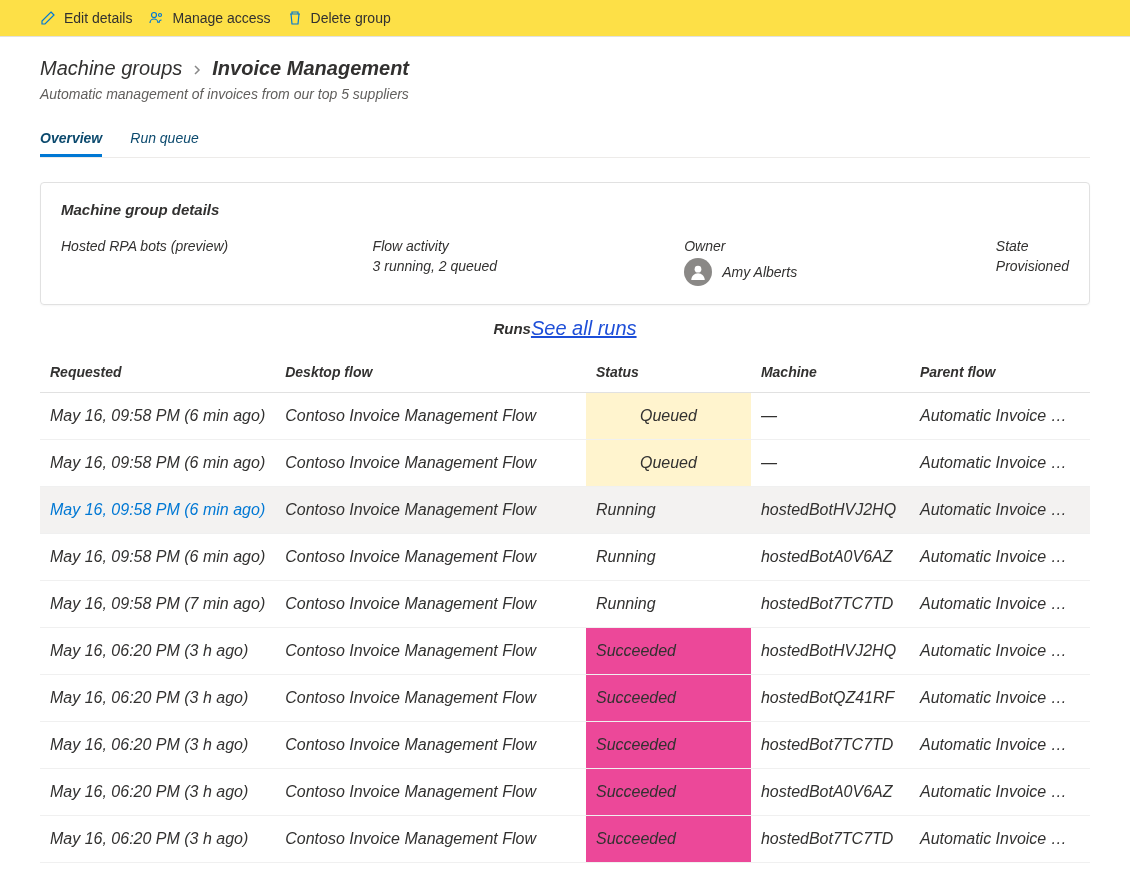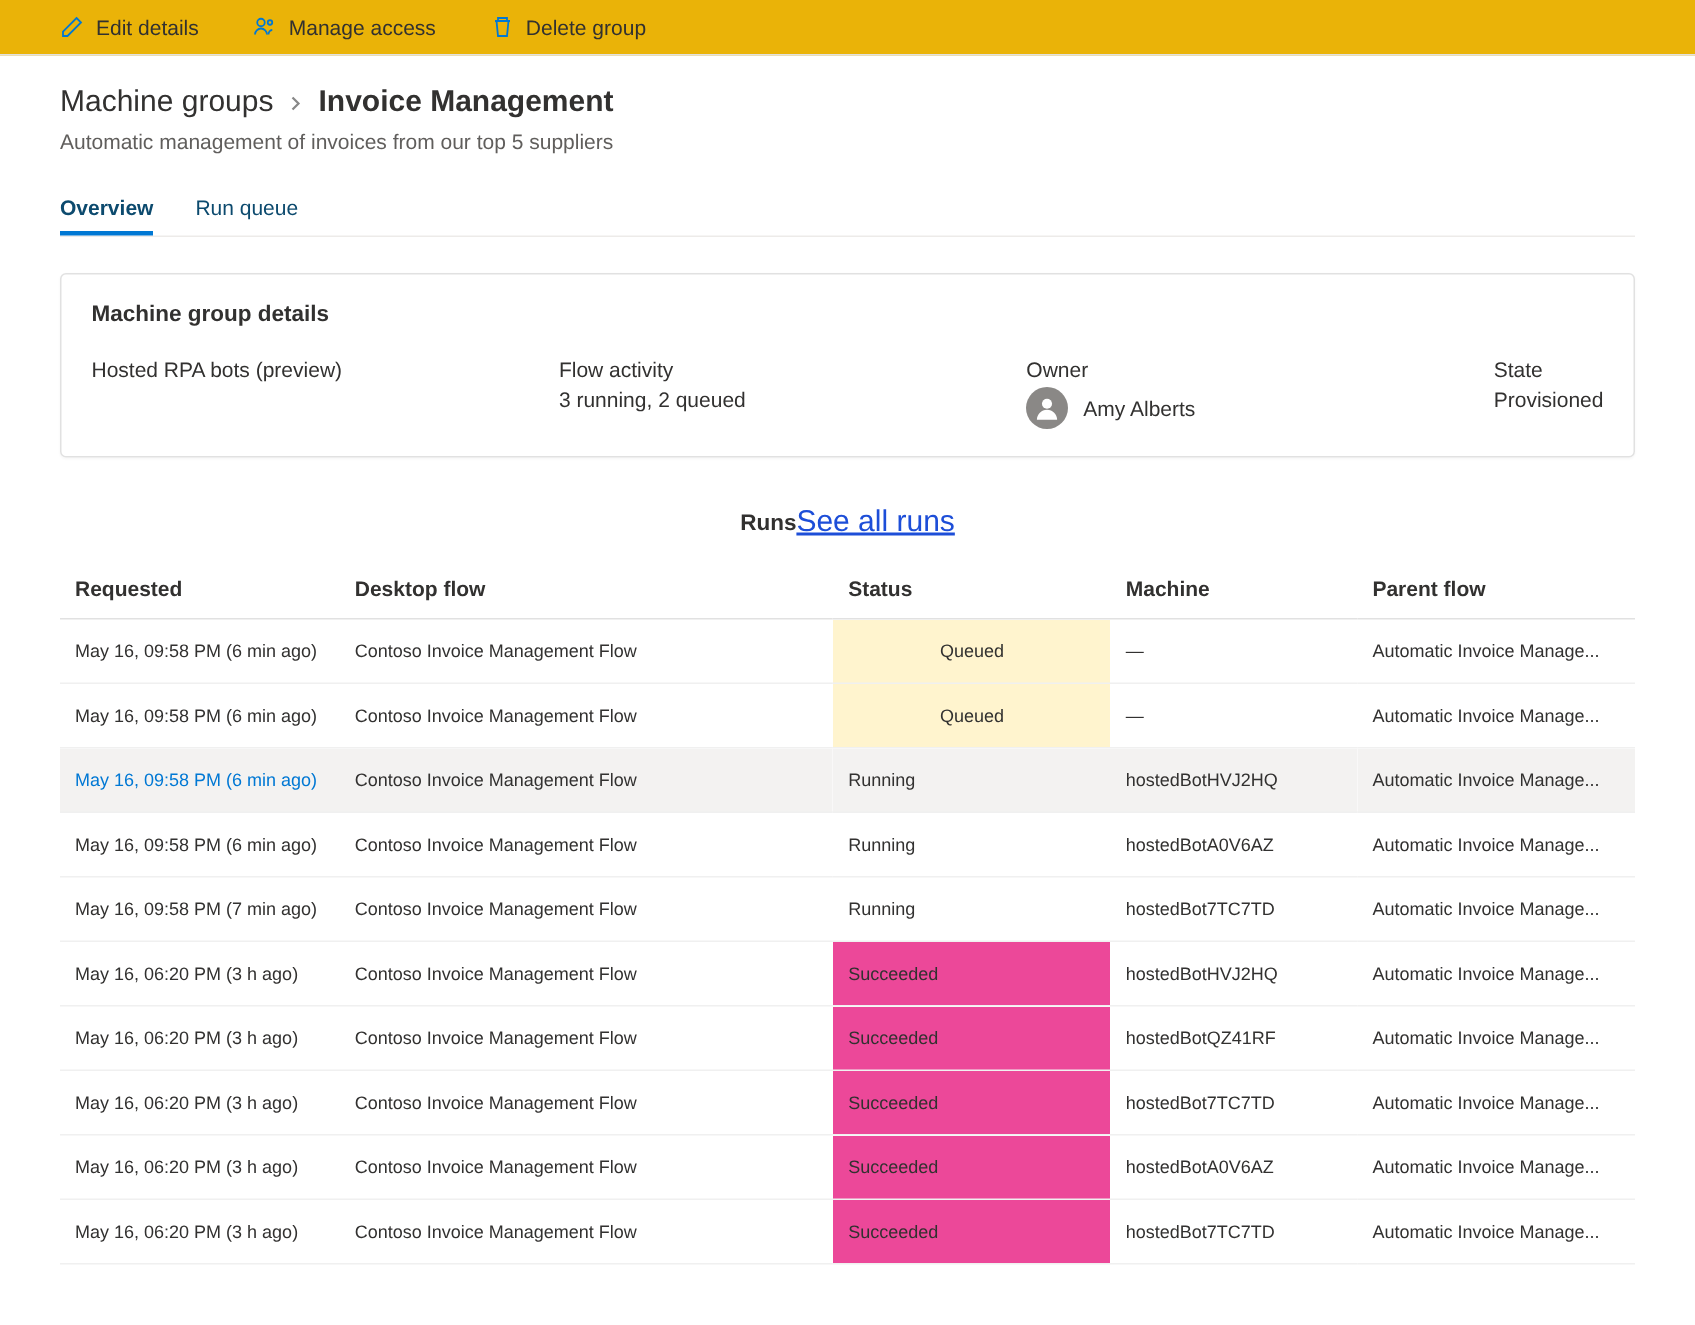--- a/index.html
+++ b/index.html
@@ -1,44 +1,44 @@
 <!DOCTYPE html>
 <html><head>
 <meta charset="utf-8">
 <style>
 * { box-sizing: border-box; margin: 0; padding: 0; }
 body { font-family: "Segoe UI", -apple-system, BlinkMacSystemFont, sans-serif; font-size: 14px; color: #323130; background: #fff; }
-.toolbar { background: #eab308; border-bottom: 1px solid #e1e1e1; padding: 10px 40px; display: flex; gap: 36px; }
+.toolbar { background: #fde047; border-bottom: 1px solid #e1e1e1; padding: 10px 40px; display: flex; gap: 16px; }
 .toolbar-btn { display: flex; align-items: center; gap: 8px; color: #323130; cursor: pointer; font-size: 14px; }
 .toolbar-btn svg { width: 16px; height: 16px; }
-.main { padding: 20px 40px; }
+.main { padding: 20px 40px; font-style: italic; }
 .breadcrumb { display: flex; align-items: center; gap: 10px; font-size: 20px; margin-bottom: 6px; }
 .breadcrumb .parent { color: #323130; font-weight: 400; }
 .breadcrumb .chevron { color: #888; }
 .breadcrumb .current { font-weight: 600; }
 .subtitle { color: #605e5c; font-size: 14px; margin-bottom: 20px; }
 .tabs { display: flex; gap: 28px; border-bottom: 1px solid #edebe9; margin-bottom: 24px; }
 .tab { padding: 8px 0; cursor: pointer; color: #0c4a6e; }
 .tab.active { font-weight: 600; border-bottom: 3px solid #0078d4; }
-.card { border: 1px solid #e1e1e1; border-radius: 4px; padding: 18px 20px; margin-bottom: 32px; box-shadow: 0 1px 2px rgba(0,0,0,0.04); }
+.card { border: 1px solid #e1e1e1; border-radius: 4px; padding: 18px 20px; margin-bottom: 12px; box-shadow: 0 1px 2px rgba(0,0,0,0.04); }
 .card-title { font-weight: 600; font-size: 15px; margin-bottom: 20px; }
 .details-row { display: flex; gap: 40px; }
 .details-col { flex: 0 0 auto; display: flex; flex-direction: column; gap: 4px; }
 .details-col.grow { flex: 1; }
 .details-label { color: #323130; font-size: 14px; }
 .details-value { color: #323130; font-size: 14px; }
 .owner-wrap { display: flex; align-items: center; gap: 10px; }
 .avatar { width: 28px; height: 28px; border-radius: 50%; background: #8a8886; display: flex; align-items: center; justify-content: center; }
 .avatar svg { width: 18px; height: 18px; fill: #fff; }
 .runs-header { display: flex; justify-content: center; align-items: center; margin-bottom: 12px; padding: 0 4px; }
 .runs-title { font-weight: 600; font-size: 15px; }
 .see-all { color: #1d4ed8; text-decoration: underline; cursor: pointer; font-size: 20px; }
 .table { width: 100%; border-collapse: collapse; }
 .table th { text-align: left; font-weight: 600; font-size: 14px; padding: 12px 10px; border-bottom: 1px solid #e1e1e1; }
-.table td { padding: 14px 10px; border-bottom: 1px solid #f0f0f0; font-size: 12px; white-space: nowrap; overflow: hidden; text-overflow: ellipsis; margin-top: 16px; }
+.table td { padding: 14px 10px; border-bottom: 1px solid #f0f0f0; font-size: 16px; white-space: nowrap; overflow: hidden; text-overflow: ellipsis; margin-top: 16px; }
 .table tr.hovered { background: #f3f2f1; }
 .table tr.hovered td.requested { color: #0078d4; }
 .status-queued { background: #fff4ce; text-align: center; }
 .status-succeeded { background: #ec4899; }
 .col-requested { width: 180px; }
 .col-flow { width: 320px; }
 .col-status { width: 180px; }
 .col-machine { width: 160px; }
 .col-parent { width: 180px; max-width: 180px; }
 </style>

